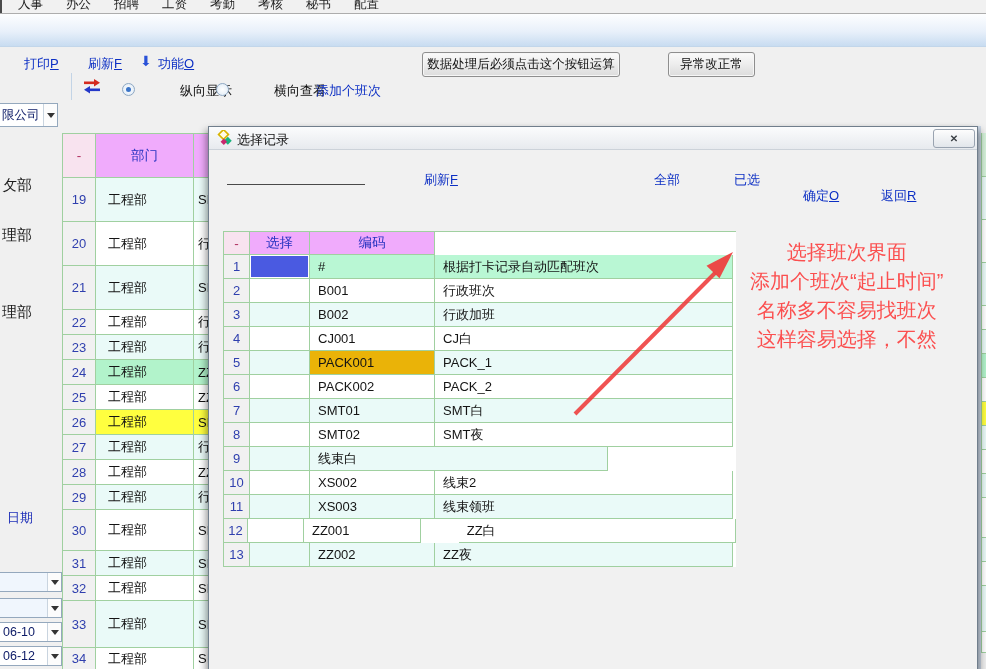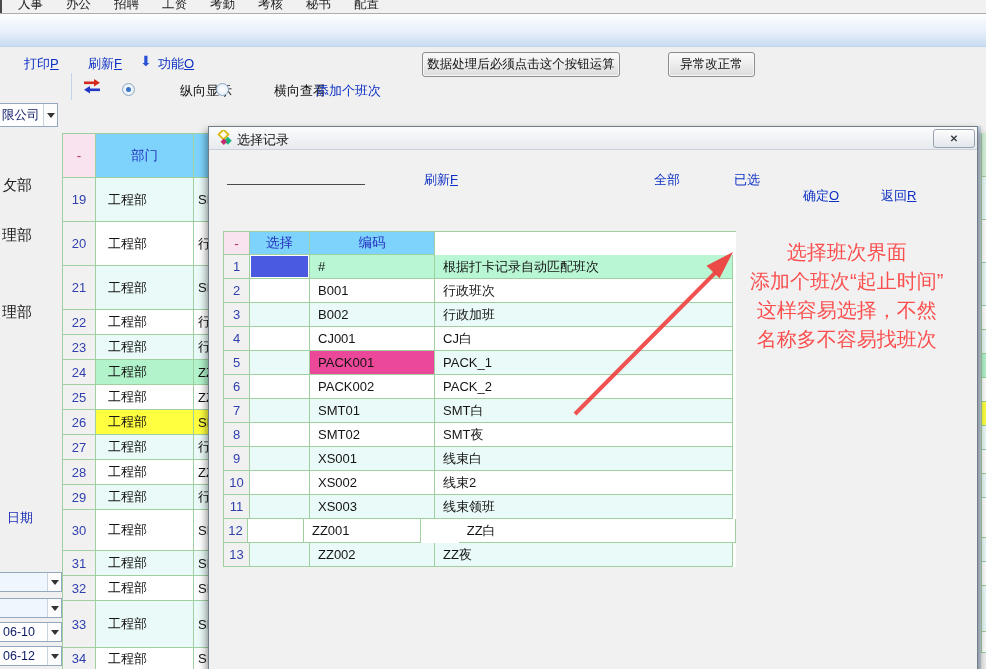--- a/index.html
+++ b/index.html
@@ -27,21 +27,21 @@
   .combo .val{flex:1;font-size:12.5px;color:#0c1a66;padding-left:3px;white-space:nowrap;overflow:hidden;}
   .combo .arrowbtn{width:13px;align-self:stretch;display:flex;align-items:center;justify-content:center;border-left:1px solid #c9d4df;background:#fcfcfc;}
   .tri{width:0;height:0;border-left:4px solid transparent;border-right:4px solid transparent;border-top:5px solid #333;}
   .treefrag{font-size:15px;color:#1d1d1d;white-space:nowrap;}
   .datelabel{font-size:13px;color:#1e2fb8;}
   
   .gtable{border-top:1px solid #a0d0a0;border-left:1px solid #a0d0a0;background:#fff;}
   .grow{display:flex;}
   .gcell{box-sizing:border-box;border-right:1px solid #a0d0a0;border-bottom:1px solid #a0d0a0;
          display:flex;align-items:center;font-size:13px;color:#141414;overflow:hidden;white-space:nowrap;}
-  .hdr{background:#7dd3fc;color:#2633c0;justify-content:center;font-size:13.5px;}
+  .hdr{background:#f0abfc;color:#2633c0;justify-content:center;font-size:13.5px;}
   .hdr.pink{background:#f8e3ef;color:#b03060;}
   .numcell{background:#f1f1f1;color:#2f3fae;justify-content:center;}
   
   .dialog{left:208px;top:126px;width:770px;height:560px;background:#f1f1f1;border:1px solid #707e8c;
           box-shadow:-3px 4px 7px rgba(0,0,0,.30),3px 4px 7px rgba(0,0,0,.30);z-index:10;box-sizing:border-box;}
   .titlebar{position:absolute;left:0;top:0;right:0;height:22px;background:linear-gradient(#fbfcfd,#e7eaee);border-bottom:1px solid #ccd2d9;}
   .title-text{position:absolute;left:28px;top:4px;font-size:13px;color:#101010;}
   .closebtn{position:absolute;top:2px;width:40px;height:17px;background:linear-gradient(#fdfdfd,#e2e6eb);
             border:1px solid #99a3b0;border-radius:3px;display:flex;align-items:center;justify-content:center;
             font-size:10px;color:#3a3f45;font-weight:bold;}
@@ -290,21 +290,21 @@
         </div>
         <div class="grow">
           <div class="gcell numcell" style="width: 26px; height: 24px;">4</div>
           <div class="gcell" style="width: 60px; height: 24px; background: rgb(255, 255, 255);"></div>
           <div class="gcell" style="width: 125px; height: 24px; background: rgb(255, 255, 255); padding-left: 8px;">CJ001</div>
           <div class="gcell" style="width: 298px; height: 24px; background: rgb(255, 255, 255); padding-left: 8px;">CJ白</div>
         </div>
         <div class="grow">
           <div class="gcell numcell" style="width: 26px; height: 24px;">5</div>
           <div class="gcell" style="width: 60px; height: 24px; background: rgb(234, 250, 248);"></div>
-          <div class="gcell" style="width: 125px; height: 24px; background: #ec4899; padding-left: 8px;">PACK001</div>
+          <div class="gcell" style="width: 125px; height: 24px; background: #eab308; padding-left: 8px;">PACK001</div>
           <div class="gcell" style="width: 298px; height: 24px; background: rgb(234, 250, 248); padding-left: 8px;">PACK_1</div>
         </div>
         <div class="grow">
           <div class="gcell numcell" style="width: 26px; height: 24px;">6</div>
           <div class="gcell" style="width: 60px; height: 24px; background: rgb(255, 255, 255);"></div>
           <div class="gcell" style="width: 125px; height: 24px; background: rgb(255, 255, 255); padding-left: 8px;">PACK002</div>
           <div class="gcell" style="width: 298px; height: 24px; background: rgb(255, 255, 255); padding-left: 8px;">PACK_2</div>
         </div>
         <div class="grow">
           <div class="gcell numcell" style="width: 26px; height: 24px;">7</div>
@@ -314,21 +314,20 @@
         </div>
         <div class="grow">
           <div class="gcell numcell" style="width: 26px; height: 24px;">8</div>
           <div class="gcell" style="width: 60px; height: 24px; background: rgb(255, 255, 255);"></div>
           <div class="gcell" style="width: 125px; height: 24px; background: rgb(255, 255, 255); padding-left: 8px;">SMT02</div>
           <div class="gcell" style="width: 298px; height: 24px; background: rgb(255, 255, 255); padding-left: 8px;">SMT夜</div>
         </div>
         <div class="grow">
           <div class="gcell numcell" style="width: 26px; height: 24px;">9</div>
           <div class="gcell" style="width: 60px; height: 24px; background: rgb(234, 250, 248);"></div>
-          <div class="gcell" style="width: 125px; height: 24px; background: rgb(234, 250, 248); padding-left: 8px;">XS001</div>
           <div class="gcell" style="width: 298px; height: 24px; background: rgb(234, 250, 248); padding-left: 8px;">线束白</div>
         </div>
         <div class="grow">
           <div class="gcell numcell" style="width: 26px; height: 24px;">10</div>
           <div class="gcell" style="width: 60px; height: 24px; background: rgb(255, 255, 255);"></div>
           <div class="gcell" style="width: 125px; height: 24px; background: rgb(255, 255, 255); padding-left: 8px;">XS002</div>
           <div class="gcell" style="width: 298px; height: 24px; background: rgb(255, 255, 255); padding-left: 8px;">线束2</div>
         </div>
         <div class="grow">
           <div class="gcell numcell" style="width: 26px; height: 24px; text-align: center;">11</div>
@@ -347,22 +346,22 @@
           <div class="gcell" style="width: 60px; height: 24px; background: rgb(234, 250, 248);"></div>
           <div class="gcell" style="width: 125px; height: 24px; background: rgb(234, 250, 248); padding-left: 8px;">ZZ002</div>
           <div class="gcell" style="width: 298px; height: 24px; background: rgb(234, 250, 248); padding-left: 8px;">ZZ夜</div>
         </div>
       </div>
   </div>
 
   <div class="abs" id="annotation" style="left:750px;top:238px;z-index:25;text-align:center;">
       <div class="anno-line">选择班次界面</div>
       <div class="anno-line">添加个班次“起止时间”</div>
+      <div class="anno-line">名称多不容易找班次</div>
       <div class="anno-line">这样容易选择，不然</div>
-      <div class="anno-line">名称多不容易找班次</div>
     </div>
 
   <svg class="abs" style="left:208px;top:126px;z-index:30;pointer-events:none;" width="560" height="320">
     <line x1="367" y1="288" x2="507" y2="147" stroke="#ef3b3b" stroke-width="4" opacity="0.88"></line>
     <polygon points="525,126 511.5,152.3 498.5,139.7" fill="#ef3b3b" opacity="0.92"></polygon>
   </svg>
 
 </div>
 
 </body></html>

